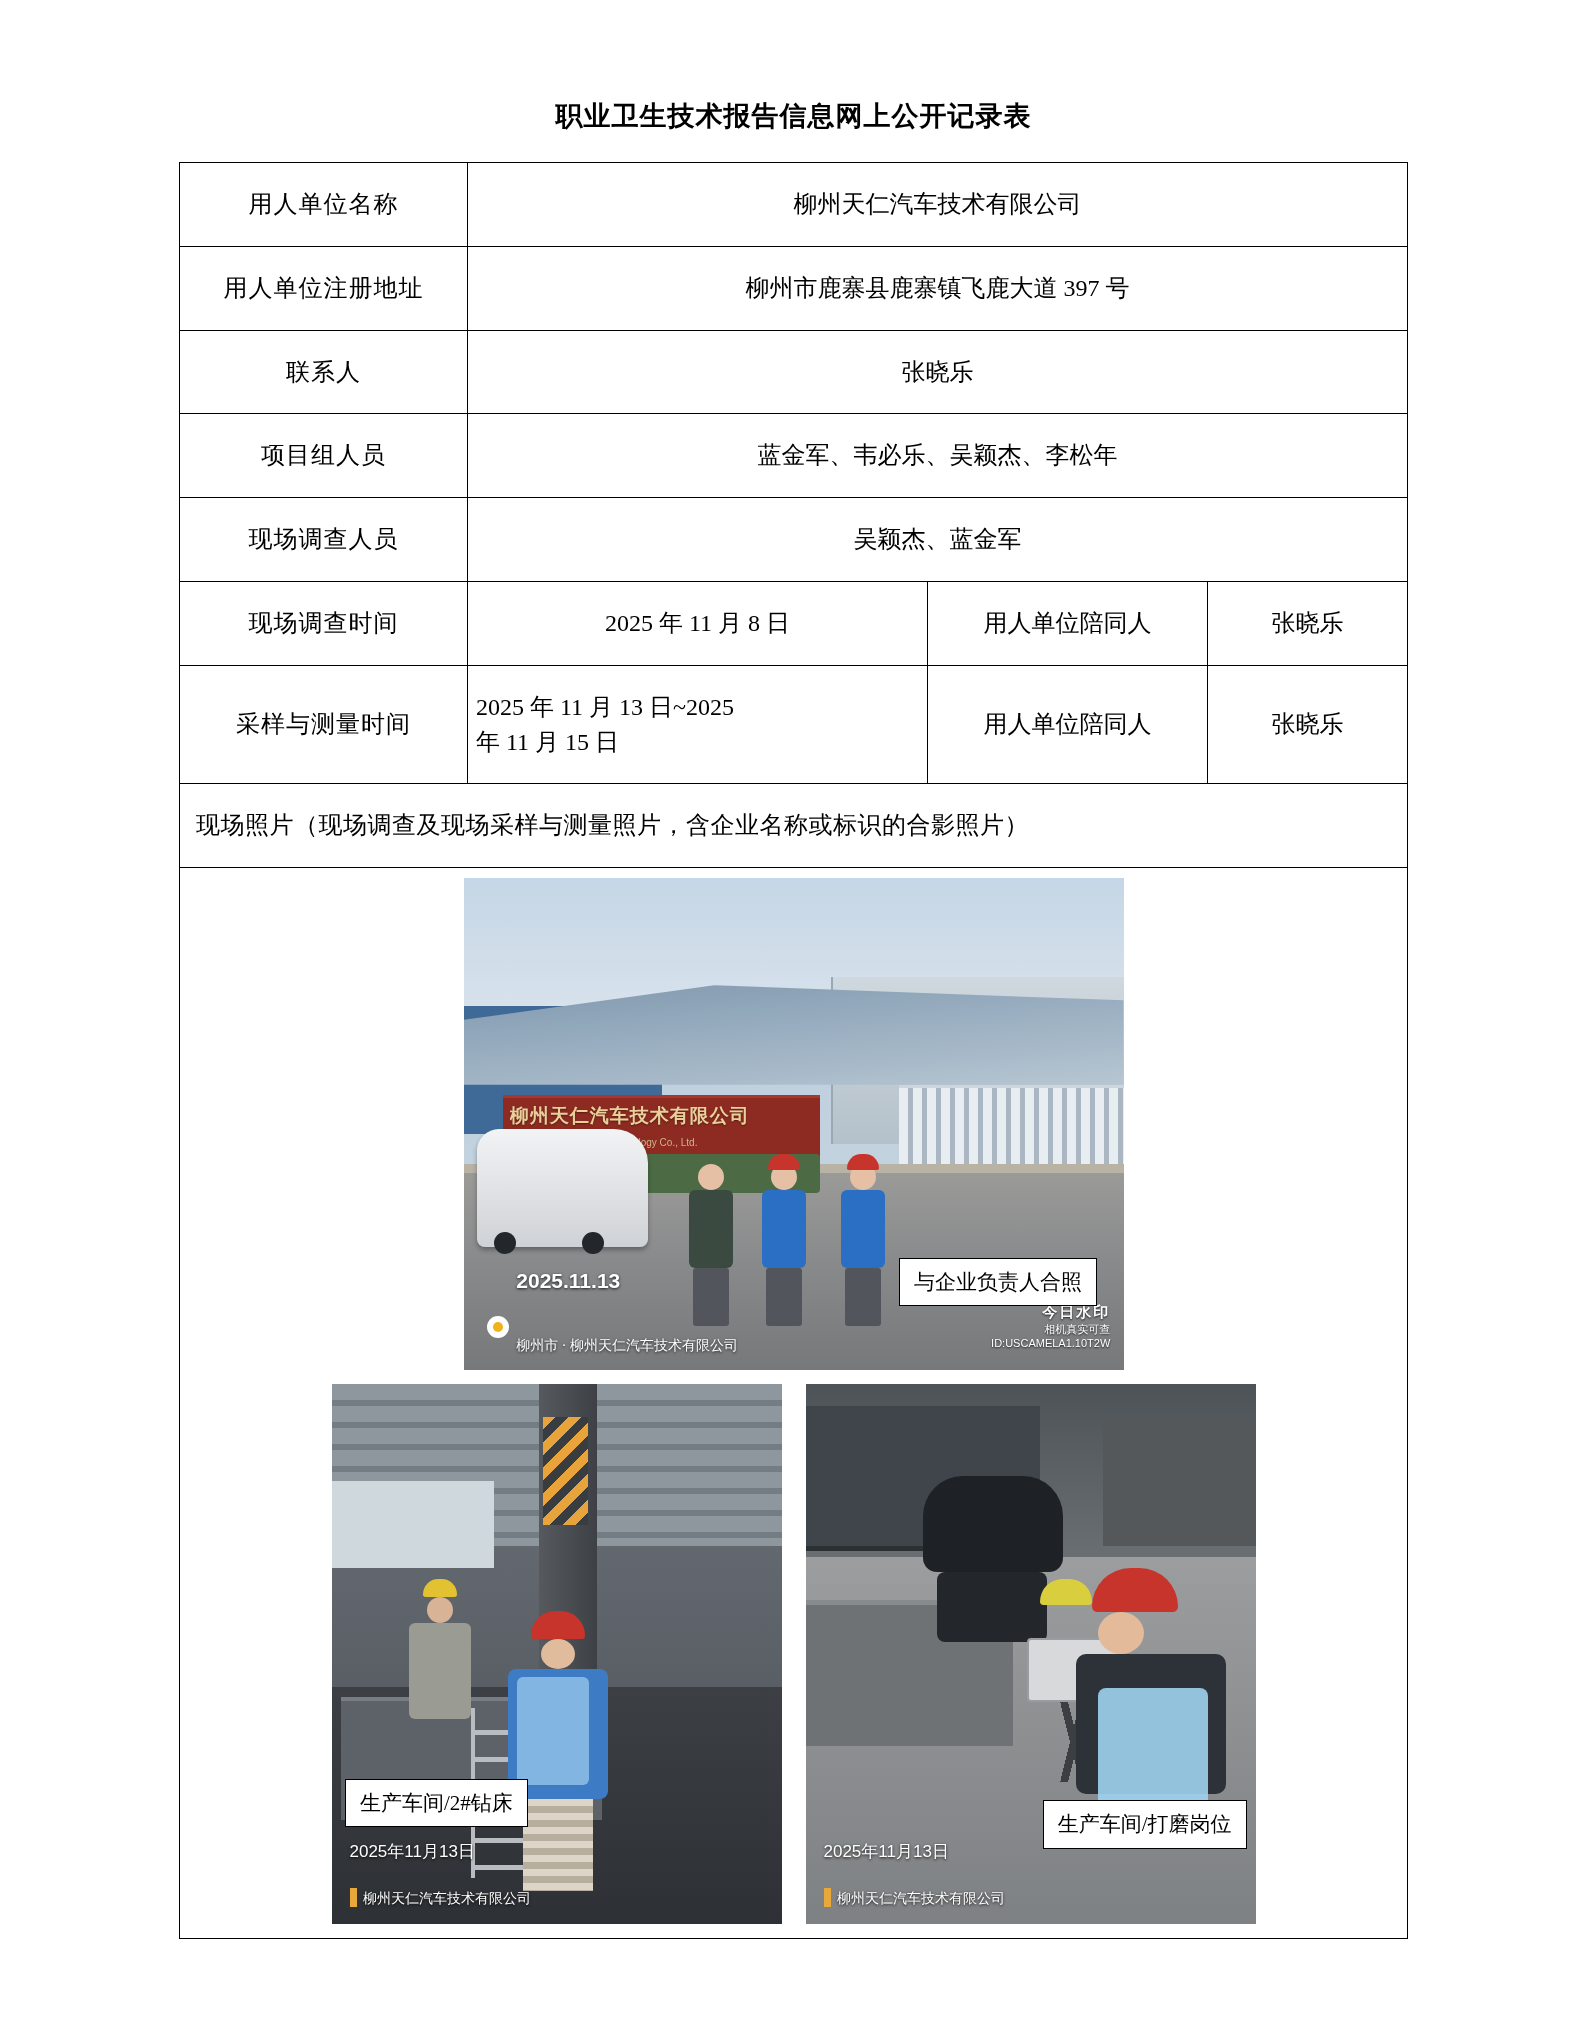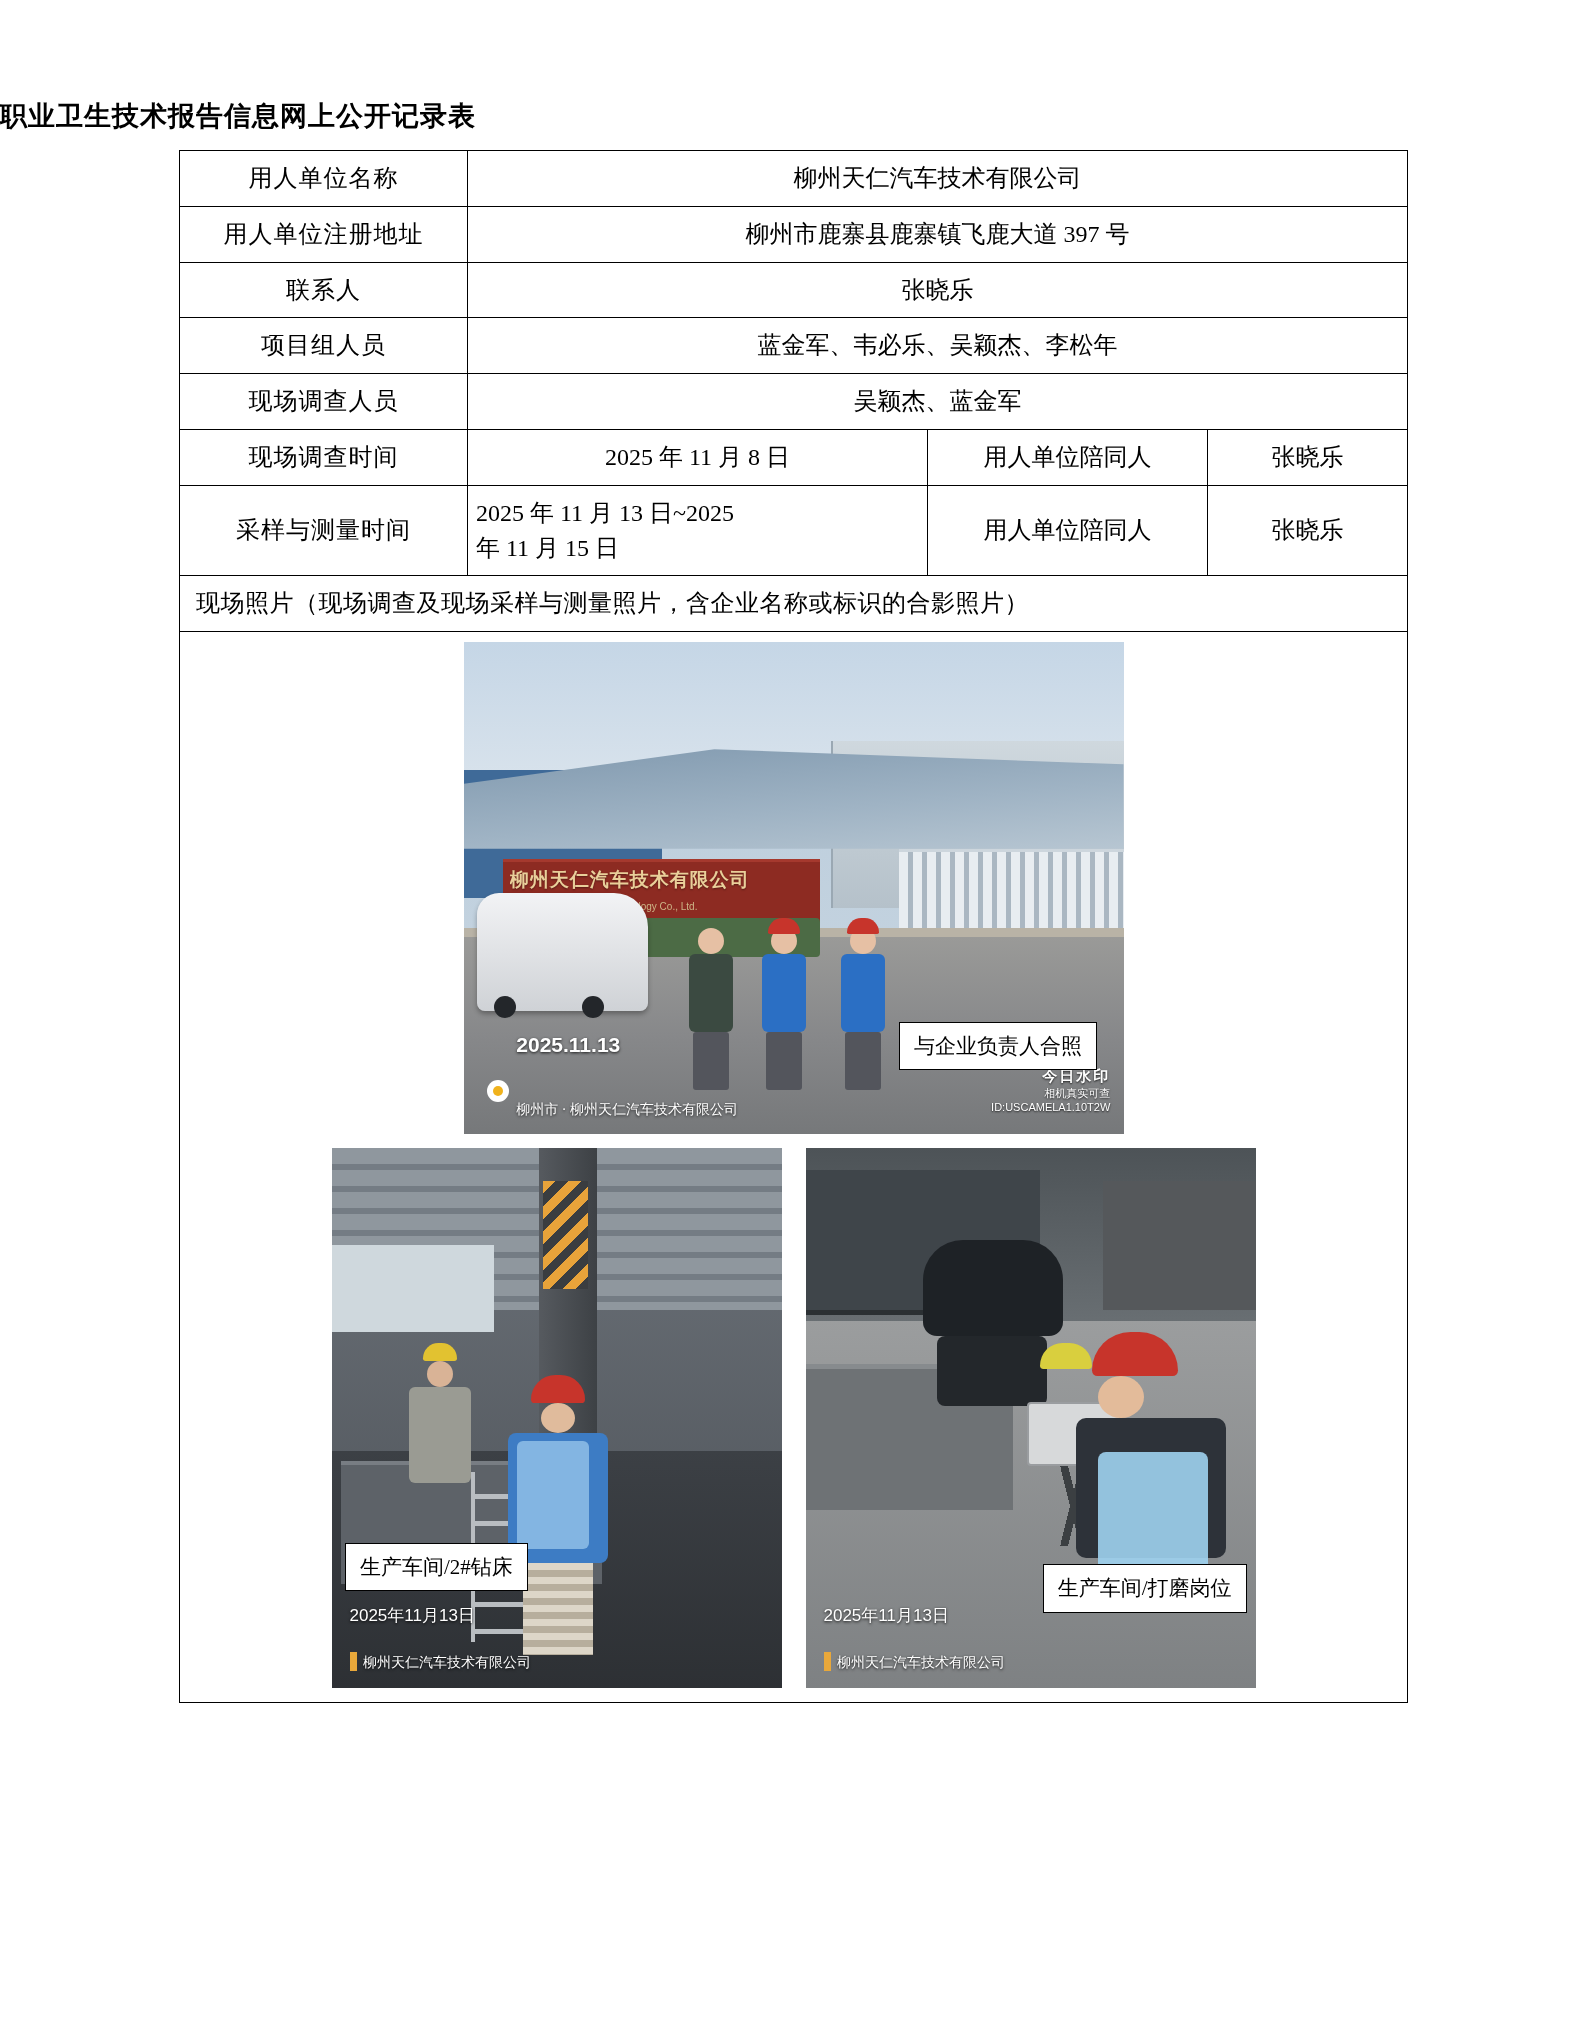--- a/index.html
+++ b/index.html
@@ -15,38 +15,38 @@
     -webkit-font-smoothing: antialiased;
   }
   .page {
     position: relative;
     width: 1587px;
     height: 2041px;
     box-sizing: border-box;
     padding: 0;
   }
   .doc-title {
-    text-align: left;
+    text-align: center;
     font-size: 27px;
     font-weight: bold;
     letter-spacing: 1px;
     margin-top: 98px;
-    margin-bottom: 16px;
+    margin-bottom: 28px;
     font-family: "Liberation Serif", "DejaVu Serif", serif;
   }
   table.main {
     border-collapse: collapse;
     width: 1228px;
     margin: 0 auto;
     table-layout: fixed;
   }
   table.main td {
     border: 1.5px solid #000;
     font-size: 24px;
-    padding: 10px 8px;
+    padding: 24px 8px;
     vertical-align: middle;
     line-height: 1.45;
   }
   .label {
     text-align: center;
     width: 288px;
     letter-spacing: 1px;
   }
   .val {
     text-align: center;

